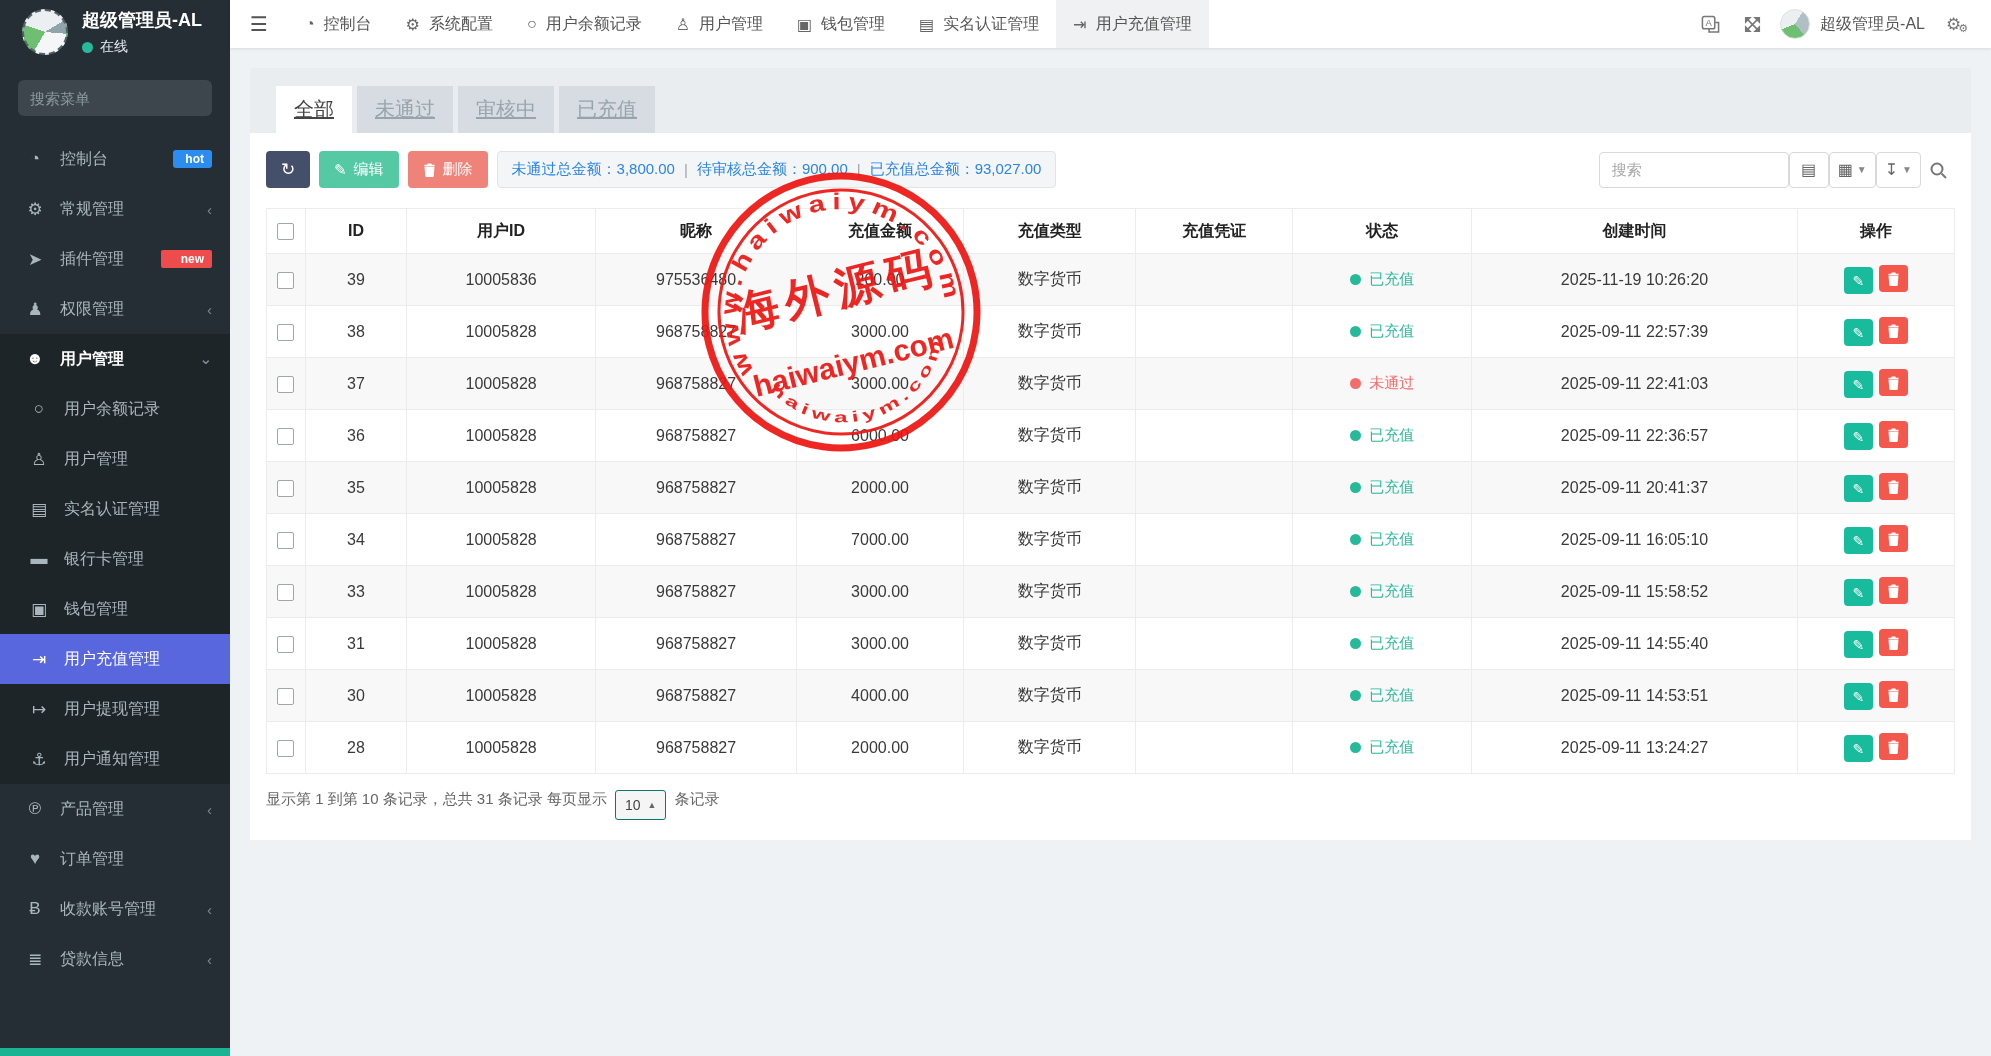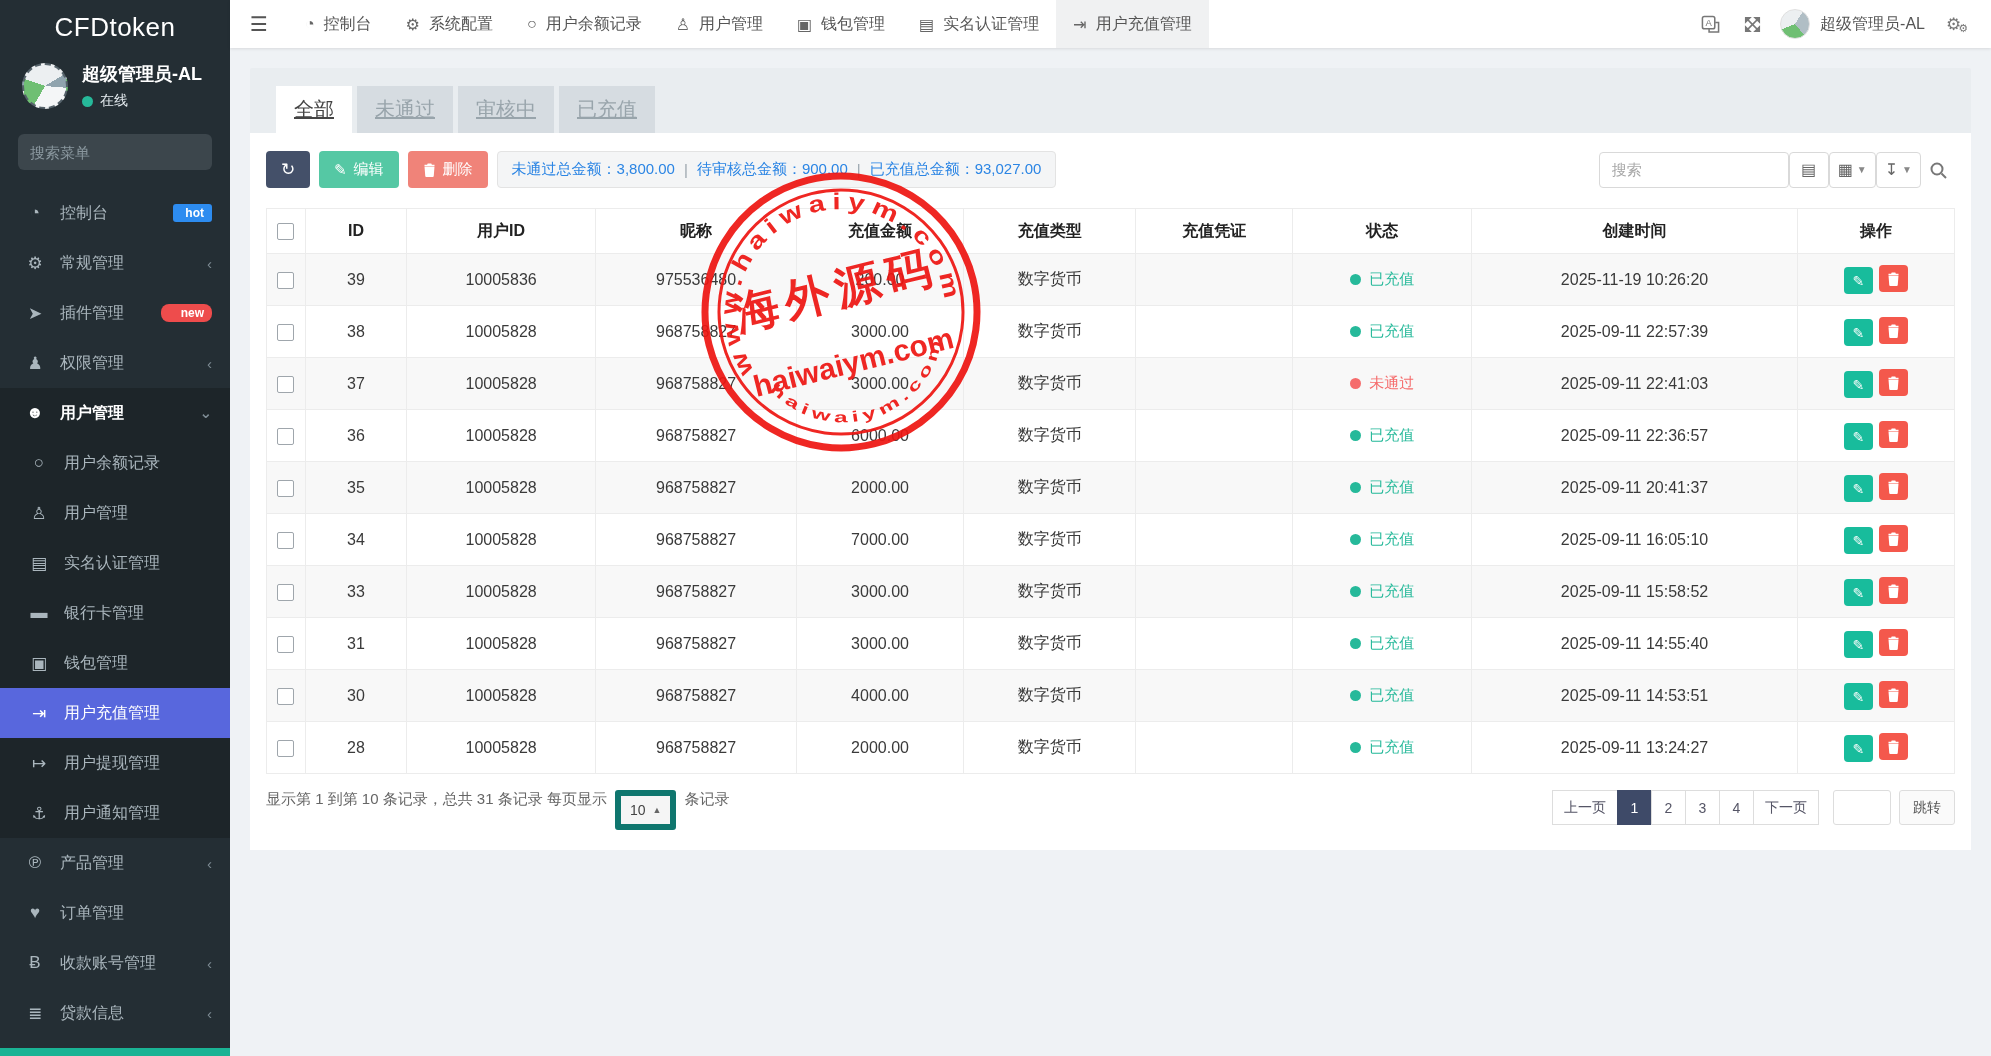--- a/index.html
+++ b/index.html
@@ -29,21 +29,21 @@
   .menu { flex: 1; overflow: hidden; font-size: 16px; }
   .menu-item { height: 50px; display: flex; align-items: center; gap: 14px; padding: 0 18px 0 24px; cursor: pointer; color: #aab6bd; }
   .menu-item .glyph { width: 22px; text-align: center; font-size: 17px; flex-shrink: 0; }
   .menu-item .label { flex: 1; white-space: nowrap; overflow: hidden; }
   .menu-group.open { background: #1d2529; }
   .menu-group.open > .menu-item.parent { color: #fff; font-weight: bold; }
   .menu-item.sub { padding-left: 28px; height: 50px; }
   .menu-item.sub.active { background: var(--accent); color: #fff; }
   .badge { font-size: 12px; font-weight: bold; color: #fff; padding: 2px 8px; margin-left: auto; }
   .badge.hot { background: var(--badge-hot); border-radius: 3px; padding-left: 12px; }
-  .badge.new { background: var(--badge-new); border-radius: 8px; padding-left: 20px; }
+  .badge.new { background: var(--badge-new); border-radius: 2px; padding-left: 20px; }
   .chev { margin-left: auto; color: #7d8b93; font-size: 15px; }
   .sidebar-accent { position: absolute; left: 0; right: 0; bottom: 0; height: 8px; background: #1ab394; }
   
   .main { flex: 1; display: flex; flex-direction: column; min-width: 0; }
   .topnav { height: 48px; background: #fff; display: flex; align-items: stretch; box-shadow: 0 1px 3px rgba(0,0,0,.1); position: relative; z-index: 3; }
   .hamburger { display: flex; align-items: center; padding: 0 20px; font-size: 20px; color: #555; cursor: pointer; }
   .nav-items { display: flex; align-items: stretch; }
   .nav-item { display: flex; align-items: center; gap: 9px; padding: 0 17px; font-size: 16px; color: #555; cursor: pointer; white-space: nowrap; }
   .nav-item .glyph { font-size: 16px; color: #666; }
   .nav-item.active { background: #f0f1f2; }
@@ -83,36 +83,35 @@
   .status { display: inline-flex; align-items: center; gap: 8px; font-size: 15px; }
   .status .sdot { width: 11px; height: 11px; border-radius: 50%; }
   .status.success { color: var(--success); } .status.success .sdot { background: var(--success); }
   .status.danger { color: var(--danger); } .status.danger .sdot { background: var(--danger); }
   .op-btn { width: 29px; height: 27px; border: none; border-radius: 4px; color: #fff; display: inline-flex; align-items: center; justify-content: center; margin: 0 3px; cursor: pointer; font-size: 14px; }
   .op-edit { background: var(--op-edit); }
   .op-delete { background: var(--op-delete); }
   .op-btn svg { width: 13px; height: 14px; fill: #fff; }
   
   .table-footer { display: flex; align-items: flex-start; margin-top: 16px; font-size: 15px; color: #666; }
-  .per-page { display: inline-flex; align-items: center; gap: 7px; border: 6px solid #0f766e; background: #f5f5f5; border-radius: 3px; padding: 6px 9px; margin: 0 8px; font-size: 14px; color: #444; cursor: pointer; }
+  .per-page { display: inline-flex; align-items: center; gap: 7px; border: 1px solid #0f766e; background: #f5f5f5; border-radius: 3px; padding: 6px 9px; margin: 0 8px; font-size: 14px; color: #444; cursor: pointer; }
   .per-page .caret { font-size: 9px; color: #666; }
   .pager { margin-left: auto; display: flex; align-items: center; }
   .page-btn { min-width: 35px; height: 35px; border: 1px solid #ddd; background: #fff; color: #556; display: flex; align-items: center; justify-content: center; font-size: 14px; padding: 0 11px; margin-left: -1px; cursor: pointer; }
   .page-btn.active { background: var(--pager-active); border-color: var(--pager-active); color: #fff; }
   .jump-input { width: 58px; height: 35px; border: 1px solid #ddd; border-radius: 3px; margin-left: 14px; outline: none; padding: 0 6px; font-size: 14px; }
   .jump-btn { height: 35px; border: 1px solid #ddd; background: #fafafa; border-radius: 3px; margin-left: 8px; padding: 0 13px; font-size: 14px; color: #555; cursor: pointer; font-family: inherit; }
   
   .stamp { position: absolute; left: 441px; top: 94px; width: 300px; height: 300px; color: var(--watermark); opacity: .92; pointer-events: none; z-index: 5; transform: rotate(-14deg); }
   .stamp text { fill: currentColor; font-family: "Liberation Sans", "DejaVu Sans", sans-serif; font-weight: bold; }
 </style>
 </head>
 <body style="--accent: #5867dd; --success: #26b99a; --danger: #f56c6c; --badge-hot: #2d8cf0; --badge-new: #ee4c4c; --btn-refresh: #445069; --btn-edit: #55c8a4; --btn-delete: #f08379; --op-edit: #18bc9c; --op-delete: #f4584c; --watermark: #ee1511; --pager-active: #3e4a68;">
 
 <div class="sidebar">
-  <div class="brand">CFDtoken</div>
   <div class="user-panel">
     <div class="avatar"></div>
     <div class="user-meta">
       <div class="user-name">超级管理员-AL</div>
       <div class="user-status">
         <span class="dot-online"></span>
         <span>在线</span>
       </div>
     </div>
   </div>
@@ -558,32 +557,20 @@
           </table>
         </div>
 
         <div class="table-footer">
           <span>显示第 1 到第 10 条记录，总共 31 条记录 每页显示</span>
           <span class="per-page">
             <span>10</span>
               <span class="caret">▲</span>
           </span>
           <span>条记录</span>
-          <div class="pager">
-            <button class="page-btn">上一页</button>
-            <span style="display:flex">
-                <button class="page-btn active">1</button>
-                <button class="page-btn">2</button>
-                <button class="page-btn">3</button>
-                <button class="page-btn">4</button>
-              </span>
-            <button class="page-btn">下一页</button>
-            <input class="jump-input" style="">
-            <button class="jump-btn">跳转</button>
-          </div>
         </div>
       </div>
 
       <svg class="stamp" viewBox="0 0 300 300">
         <circle cx="150" cy="150" r="136" fill="none" stroke="currentColor" stroke-width="7"></circle>
         <circle cx="150" cy="150" r="122" fill="none" stroke="currentColor" stroke-width="3"></circle>
         <path id="arcTop" d="M 52,186 A 104,104 0 1 1 248,186" fill="none"></path>
         <path id="arcBot" d="M 62,208 A 100,100 0 0 0 238,208" fill="none"></path>
         <text font-size="23" letter-spacing="5"><textPath href="#arcTop" textLength="380" lengthAdjust="spacingAndGlyphs">www.haiwaiym.com</textPath></text>
         <text x="150" y="143" text-anchor="middle" font-size="45" letter-spacing="7">海外源码</text>

